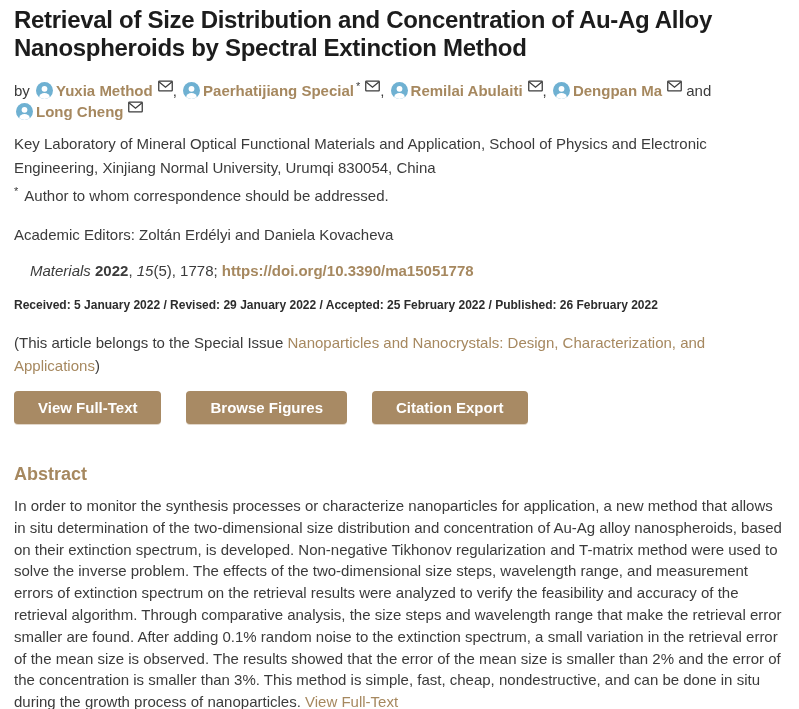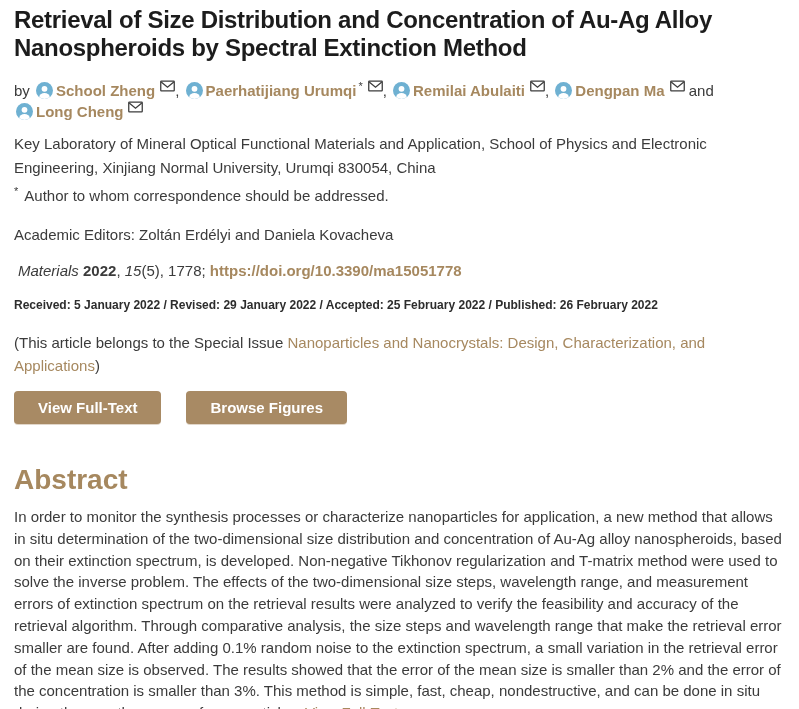--- a/index.html
+++ b/index.html
@@ -23,35 +23,35 @@
   .author{white-space:nowrap;}
   .author-name{color:var(--accent);font-weight:700;text-decoration:none;cursor:pointer;}
   .avatar{width:17px;height:17px;vertical-align:-3px;margin:0 3px 0 2px;}
   .envelope{width:15px;height:12px;vertical-align:4px;margin-left:5px;cursor:pointer;}
   .author-mark{font-size:11px;vertical-align:super;margin-left:2px;color:#3b3b3b;}
   .sep{color:#3b3b3b;}
   .affil{margin:10px 0 0 0;line-height:1.62;}
   .corr{margin:2px 0 16px 0;line-height:1.55;}
   .corr .mark{font-size:11px;vertical-align:super;margin-right:6px;}
   .editors{margin:17px 0 0 0;line-height:1.5;}
-  .citation{margin:13px 0 0 4px;line-height:1.5;}
+  .citation{margin:13px 0 0 16px;line-height:1.5;}
   .cite-journal{font-style:italic;}
   .cite-year{font-weight:700;}
   .cite-volume{font-style:italic;}
   .doi-link{color:var(--accent);font-weight:700;text-decoration:none;cursor:pointer;}
   .dates{margin:14px 0 0 0;font-weight:700;color:#2d2d2d;font-size:12px;white-space:nowrap;line-height:1.5;}
   .special{margin:18px 0 0 0;line-height:1.5;}
   .plain-link{color:var(--accent);text-decoration:none;cursor:pointer;}
   .btn-row{margin:14px 0 0 0;display:flex;gap:25px;}
   .btn{
     background:var(--button-bg);color:#ffffff;font-weight:700;font-size:15px;
     font-family:inherit;border:none;border-radius:4px;height:33px;padding:0 24px;
     cursor:pointer;box-shadow:0 1px 0 rgba(168,138,100,0.35);
   }
-  h2{color:var(--accent);font-size:28px;font-weight:700;margin:40px 0 0 0;}
+  h2{color:var(--accent);font-size:18px;font-weight:700;margin:40px 0 0 0;}
   .abstract{margin:10px 0 0 0;line-height:21.8px;color:#3b3b3b;}
   .svg-defs{position:absolute;width:0;height:0;}
 </style>
 </head>
 <body>
 
 <svg class="svg-defs" aria-hidden="true">
   <defs>
     <clipPath id="avclip">
         <circle cx="10" cy="10" r="10"></circle>
@@ -70,27 +70,27 @@
   </defs>
 </svg>
 
 <h1>Retrieval of Size Distribution and Concentration of Au-Ag Alloy Nanospheroids by Spectral Extinction Method</h1>
 
 <p class="authors">
   <span>by</span>
   <span class="author">
     <svg class="avatar" viewBox="0 0 20 20">
         <use href="#def-person"></use>
-      </svg><a class="author-name">School Zheng</a><svg class="envelope" viewBox="0 0 20 16">
+      </svg><a class="author-name">Yuxia Method</a><svg class="envelope" viewBox="0 0 20 16">
         <use href="#def-envelope"></use>
       </svg><span class="sep">, </span></span>
   <span class="author">
     <svg class="avatar" viewBox="0 0 20 20">
         <use href="#def-person"></use>
-      </svg><a class="author-name">Paerhatijiang Urumqi</a><span class="author-mark">*</span><svg class="envelope" viewBox="0 0 20 16">
+      </svg><a class="author-name">Paerhatijiang Special</a><span class="author-mark">*</span><svg class="envelope" viewBox="0 0 20 16">
         <use href="#def-envelope"></use>
       </svg><span class="sep">, </span></span>
   <span class="author">
     <svg class="avatar" viewBox="0 0 20 20">
         <use href="#def-person"></use>
       </svg><a class="author-name">Remilai Abulaiti</a><svg class="envelope" viewBox="0 0 20 16">
         <use href="#def-envelope"></use>
       </svg><span class="sep">, </span></span>
   <span class="author">
     <svg class="avatar" viewBox="0 0 20 20">
@@ -121,19 +121,20 @@
 
 <p class="dates">Received: 5 January 2022 / Revised: 29 January 2022 / Accepted: 25 February 2022 / Published: 26 February 2022</p>
 
 <p class="special">
   <span>(This article belongs to the Special Issue </span><a class="plain-link">Nanoparticles and Nanocrystals: Design, Characterization, and Applications</a><span>)</span>
 </p>
 
 <div class="btn-row">
   <button class="btn">View Full-Text</button>
   <button class="btn">Browse Figures</button>
+  <button class="btn">Citation Export</button>
 </div>
 
 <h2>Abstract</h2>
 
 <p class="abstract">
   <span>In order to monitor the synthesis processes or characterize nanoparticles for application, a new method that allows in situ determination of the two-dimensional size distribution and concentration of Au-Ag alloy nanospheroids, based on their extinction spectrum, is developed. Non-negative Tikhonov regularization and T-matrix method were used to solve the inverse problem. The effects of the two-dimensional size steps, wavelength range, and measurement errors of extinction spectrum on the retrieval results were analyzed to verify the feasibility and accuracy of the retrieval algorithm. Through comparative analysis, the size steps and wavelength range that make the retrieval error smaller are found. After adding 0.1% random noise to the extinction spectrum, a small variation in the retrieval error of the mean size is observed. The results showed that the error of the mean size is smaller than 2% and the error of the concentration is smaller than 3%. This method is simple, fast, cheap, nondestructive, and can be done in situ during the growth process of nanoparticles. </span><a class="plain-link">View Full-Text</a>
 </p>
 
 </body></html>

